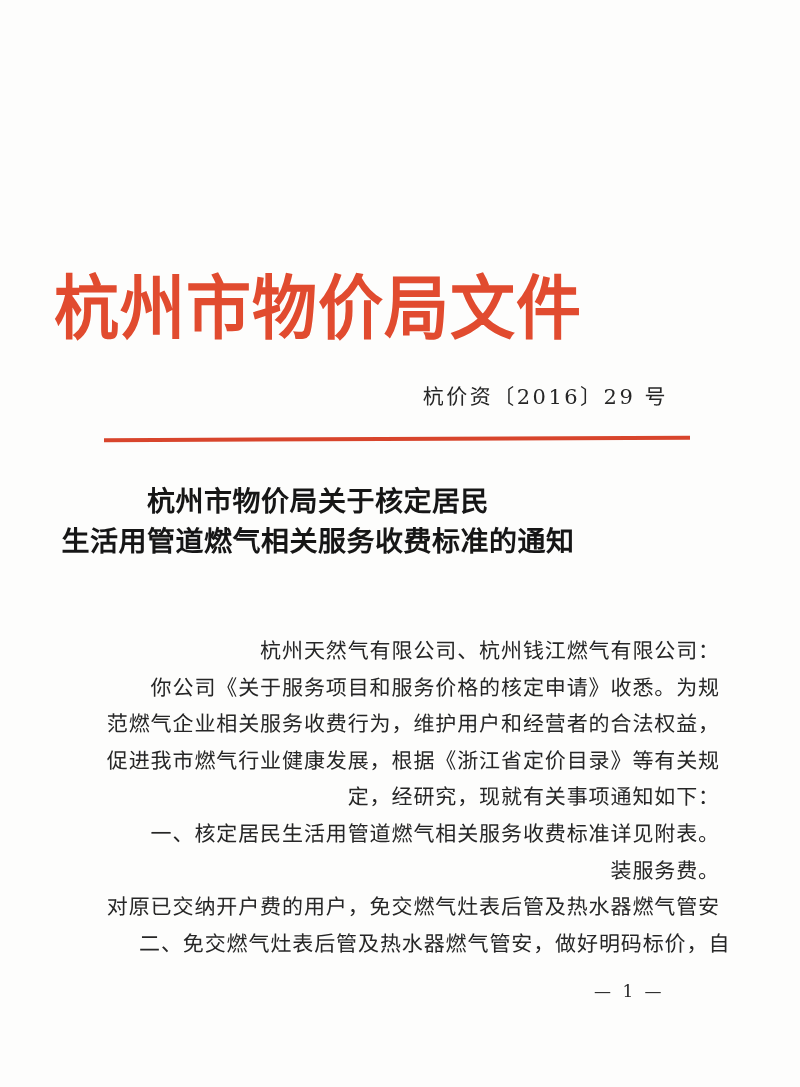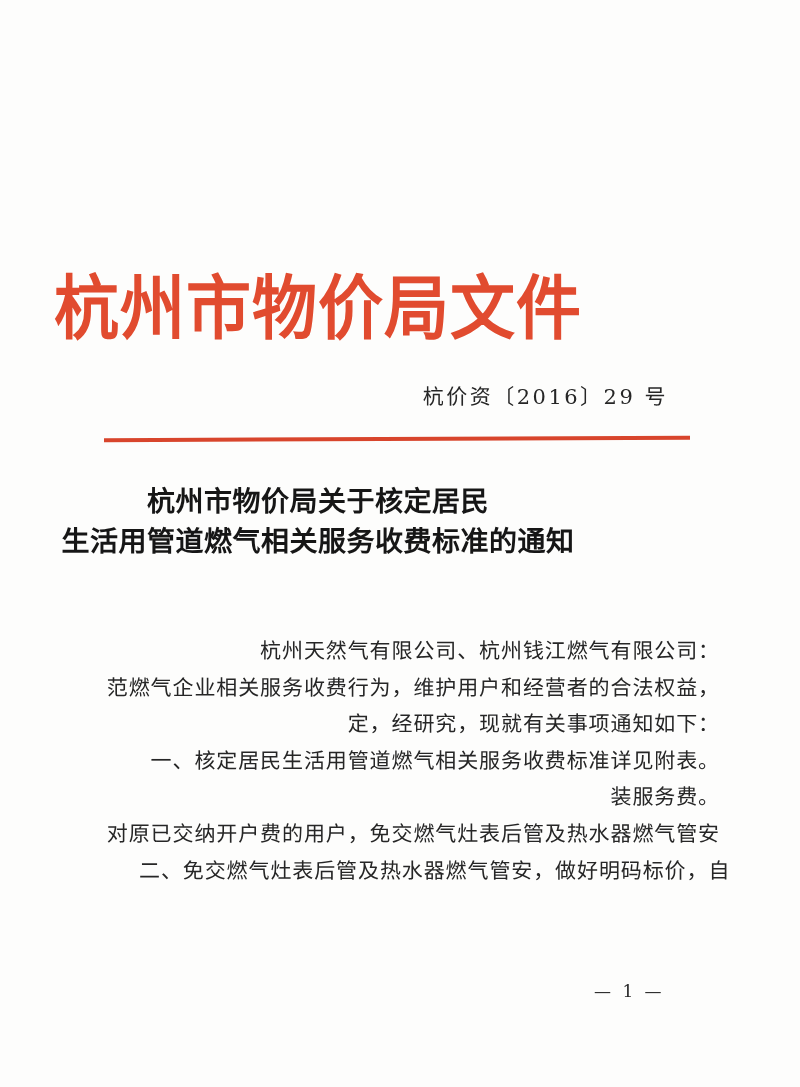--- a/index.html
+++ b/index.html
@@ -98,21 +98,23 @@
 
   <div class="red-rule"></div>
 
   <div class="doc-title">
     <div>杭州市物价局关于核定居民</div>
     <div>生活用管道燃气相关服务收费标准的通知</div>
   </div>
 
   <div class="body-block">
     <div class="line">杭州天然气有限公司、杭州钱江燃气有限公司：</div>
+    <div class="line indent">你公司《关于服务项目和服务价格的核定申请》收悉。为规</div>
     <div class="line">范燃气企业相关服务收费行为，维护用户和经营者的合法权益，</div>
+    <div class="line">促进我市燃气行业健康发展，根据《浙江省定价目录》等有关规</div>
     <div class="line">定，经研究，现就有关事项通知如下：</div>
     <div class="line indent">一、核定居民生活用管道燃气相关服务收费标准详见附表。</div>
     <div class="line">装服务费。</div>
     <div class="line">对原已交纳开户费的用户，免交燃气灶表后管及热水器燃气管安</div>
     <div class="line indent">二、免交燃气灶表后管及热水器燃气管安，做好明码标价，自</div>
   </div>
 
   <div class="page-number">— 1 —</div>
 
 </div>

